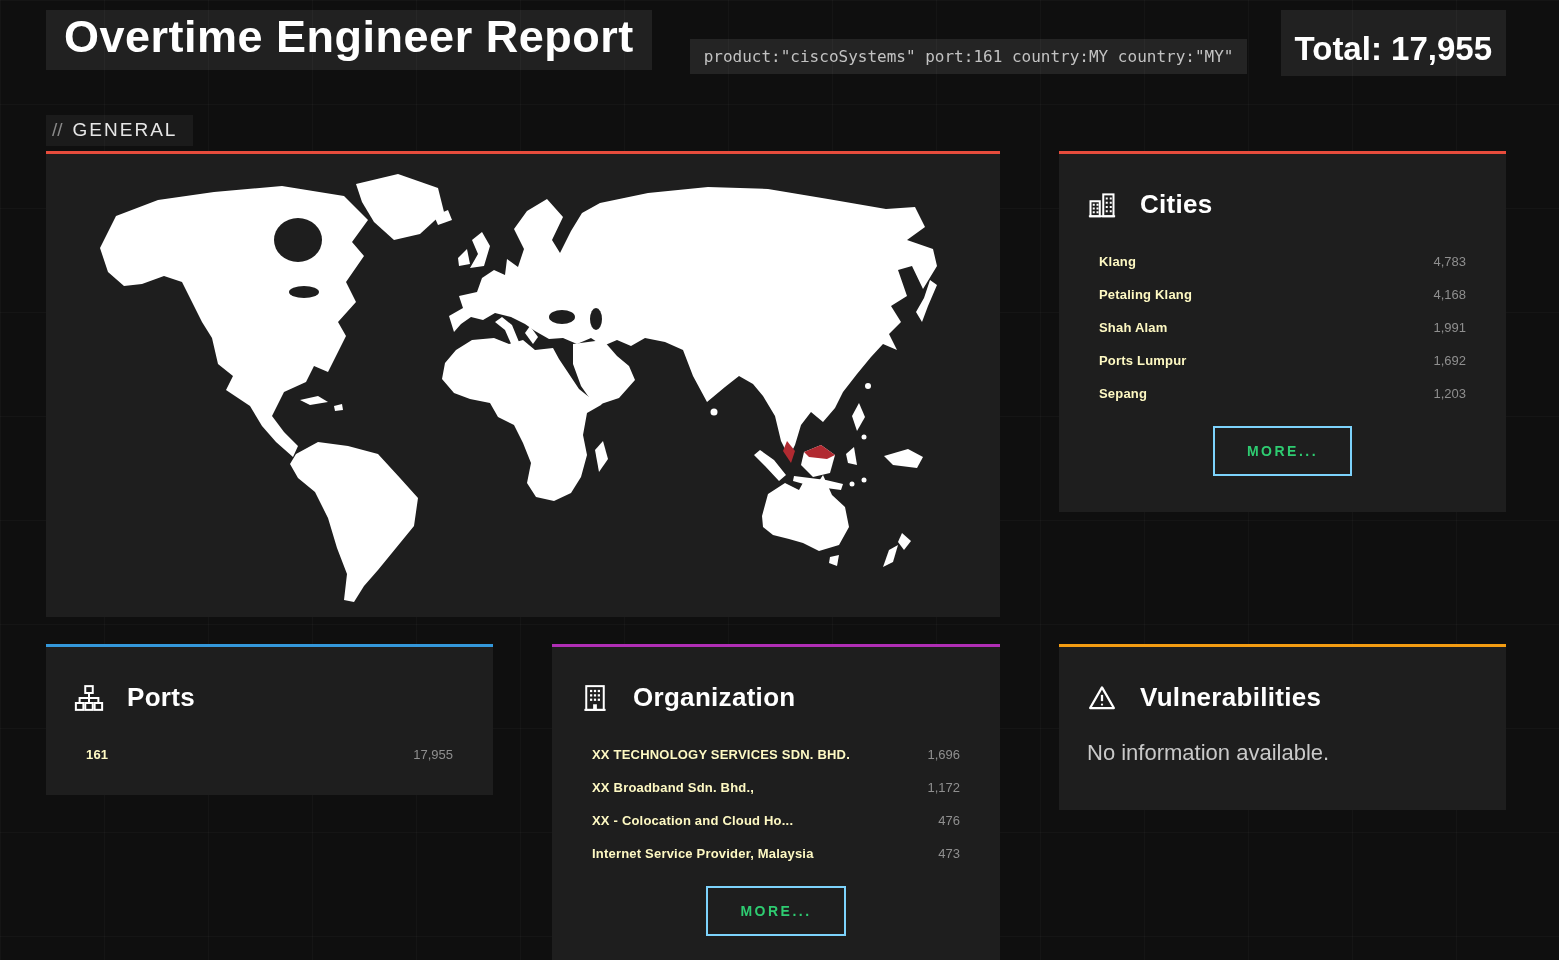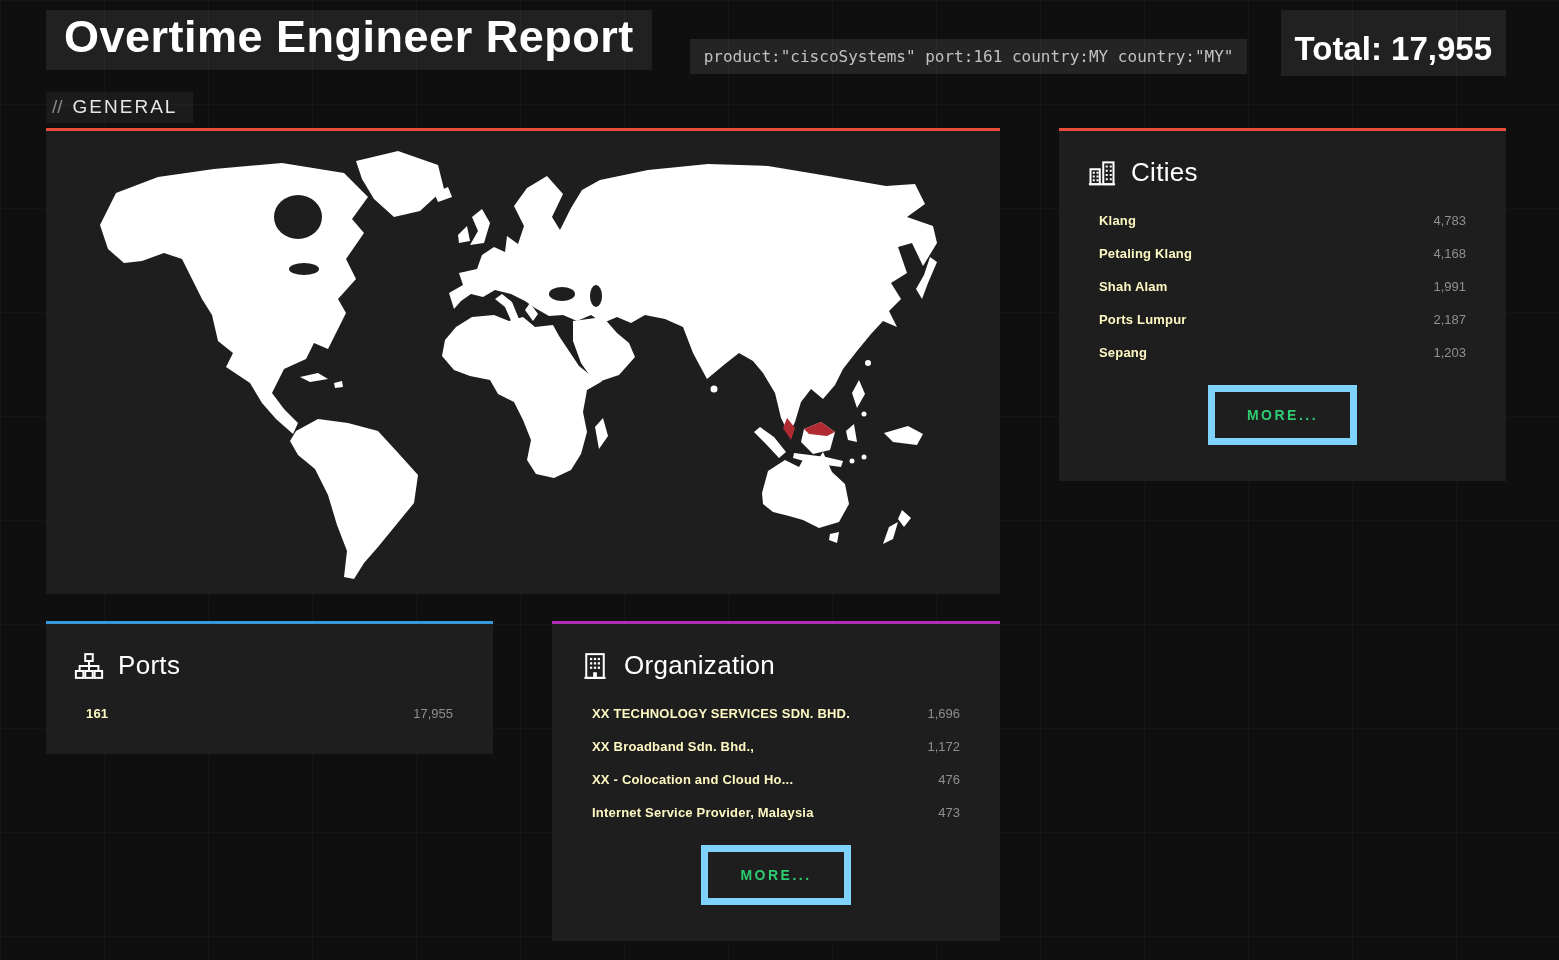--- a/index.html
+++ b/index.html
@@ -30,21 +30,21 @@
     align-self:flex-end; margin-bottom:2px; white-space:nowrap;
   }
   .total {
     margin-left:auto; font-size:33px; font-weight:800;
     background:rgba(255,255,255,0.08);
     padding:20px 14px 8px; white-space:nowrap;
   }
 
   
   .section-label {
-    margin-top:16px; display:inline-block;
+    margin-top:39px; display:inline-block;
     background:rgba(255,255,255,0.05);
     padding:4px 16px 5px 6px; font-size:19px;
   }
   .slashes { color:#8a8a8a; margin-right:10px; }
   .sec-text { color:#e6e6e6; letter-spacing:2px; }
 
   
   .grid {
     margin-top:5px;
     display:grid;
@@ -54,33 +54,33 @@
   }
   .card {
     background:#1e1e1e;
     border-top:3px solid var(--accent);
     padding-bottom:36px;
   }
   .map-card { grid-column:1 / span 2; height:463px; padding-bottom:0; }
   .map-card svg { display:block; width:100%; height:100%; }
 
   .card-header { display:flex; align-items:center; gap:14px; padding:26px 28px 10px; }
-  .card-title { font-size:26px; font-weight:400; margin:0; letter-spacing:0.3px; }
+  .card-title { font-size:26px; font-weight:700; margin:9px; letter-spacing:0.3px; }
   .card-icon { display:flex; }
   .card-icon svg { display:block; }
 
   .rows { padding:6px 40px 0; }
   .row { display:flex; justify-content:space-between; align-items:center; padding:9px 0; }
   .row-label { font-size:13px; font-weight:700; color:#fef9c3; letter-spacing:0.2px; }
   .row-value { font-size:13px; color:#8f8f8f; }
 
   .more-btn {
     display:block; margin:16px auto 0;
     background:transparent;
-    border:7px solid #7dd3fc; color:#2ecc71;
+    border:2px solid #7dd3fc; color:#2ecc71;
     font-size:14px; letter-spacing:2.5px; font-weight:600;
     padding:15px 32px; cursor:pointer;
     font-family:"Liberation Sans", sans-serif;
     text-align:right;
   }
   .empty-text { padding:8px 28px 4px; font-size:22px; color:#c9c9c9; }
 </style>
 </head>
 <body>
 
@@ -200,21 +200,21 @@
         <div class="row">
           <span class="row-label">Petaling Klang</span>
           <span class="row-value">4,168</span>
         </div>
         <div class="row">
           <span class="row-label">Shah Alam</span>
           <span class="row-value">1,991</span>
         </div>
         <div class="row">
           <span class="row-label">Ports Lumpur</span>
-          <span class="row-value">2,187</span>
+          <span class="row-value">1,692</span>
         </div>
         <div class="row">
           <span class="row-label">Sepang</span>
           <span class="row-value">1,203</span>
         </div>
       </div>
       <button class="more-btn">MORE...</button>
     </div>
 
     <div class="card" style="--accent:#3498db; padding-bottom:24px">
@@ -274,15 +274,28 @@
           <span class="row-value">476</span>
         </div>
         <div class="row">
           <span class="row-label">Internet Service Provider, Malaysia</span>
           <span class="row-value">473</span>
         </div>
       </div>
       <button class="more-btn">MORE...</button>
     </div>
 
+    <div class="card" style="--accent:#f39c12; padding-bottom:40px">
+      <div class="card-header">
+        <span class="card-icon">
+          <svg viewBox="0 0 24 24" width="30" height="30" fill="none" stroke="#ffffff" stroke-width="1.8">
+            <path d="M12 3.5 L21.5 20 H2.5 Z" stroke-linejoin="round"></path>
+            <path d="M12 9.5v5"></path>
+            <circle cx="12" cy="17.2" r="0.9" fill="#ffffff" stroke="none"></circle>
+          </svg>
+        </span>
+        <h2 class="card-title">Vulnerabilities</h2>
+      </div>
+      <div class="empty-text">No information available.</div>
+    </div>
 
   </div>
 </div>
 
 </body></html>

